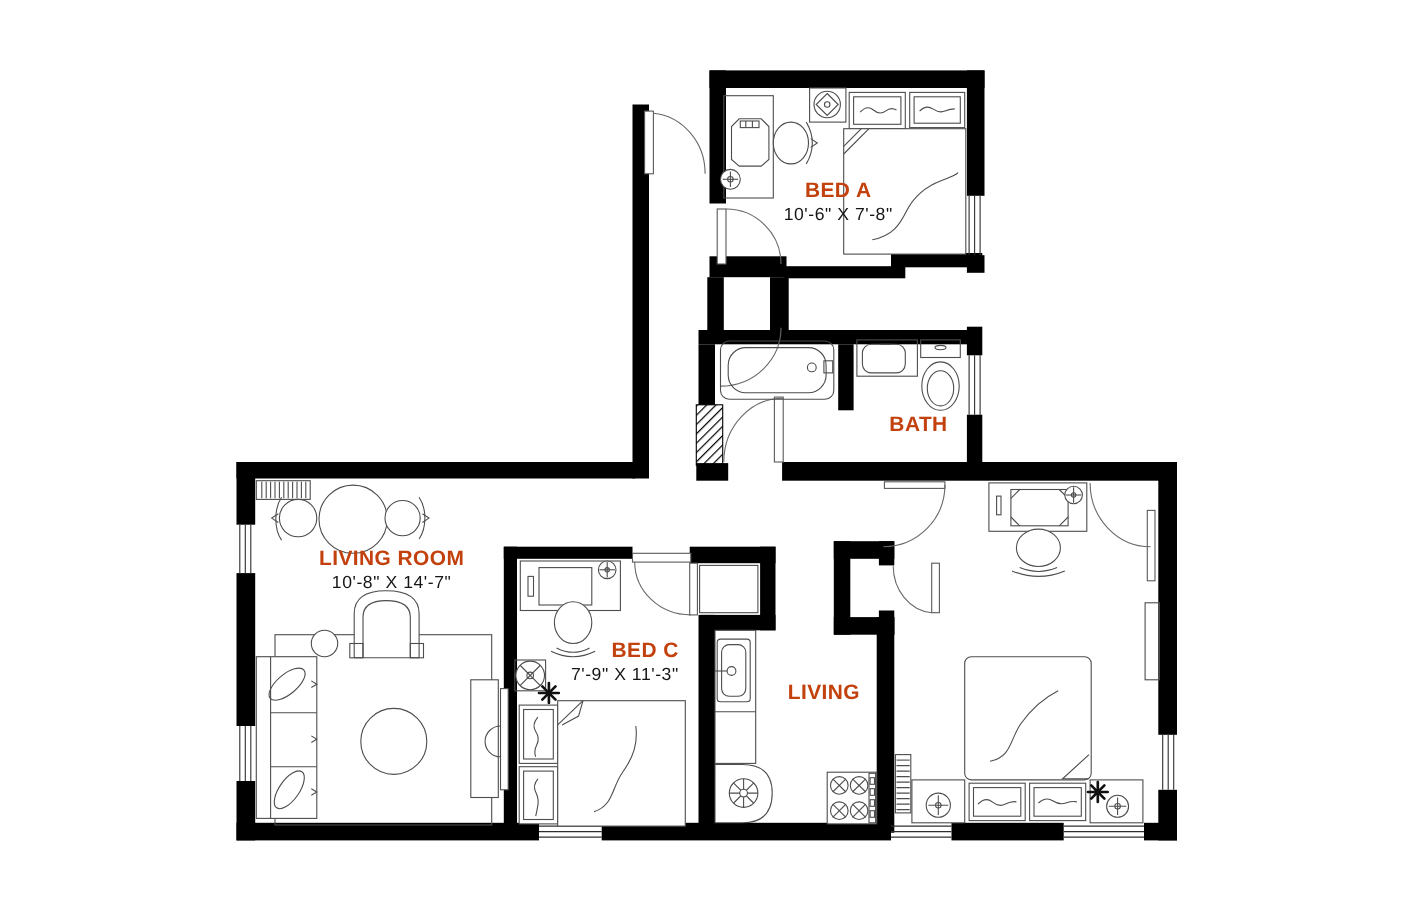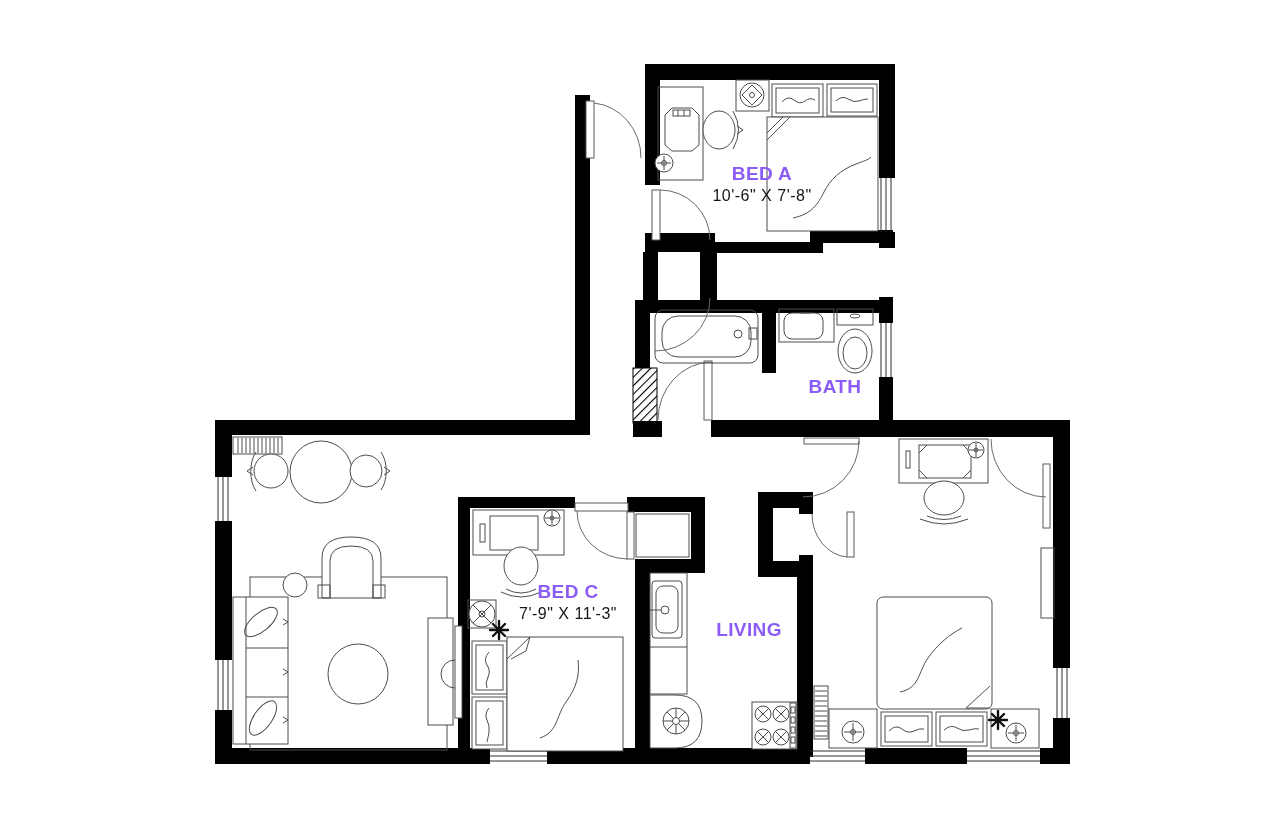--- a/index.html
+++ b/index.html
@@ -10,21 +10,21 @@
   .plan svg { position:absolute; left:0; top:0; }
   
   .w   { fill:#000; stroke:none; }
   .f   { fill:none; stroke:#4d4d4d; stroke-width:1; }
   .fw  { fill:#fff; stroke:#4d4d4d; stroke-width:1; }
   .d   { fill:none; stroke:#6a6a6a; stroke-width:1; }
   .dl  { fill:#fff; stroke:#5a5a5a; stroke-width:1; }
   .win { stroke:#2e2e2e; stroke-width:1; }
   .pl  { stroke:#101010; stroke-width:2.4; stroke-linecap:round; }
   .room-label { position:absolute; transform:translateX(-50%); text-align:center; white-space:nowrap; }
-  .room-name  { font-size:19px; font-weight:700; letter-spacing:.4px; color:#8b5cf6; }
+  .room-name  { font-size:19px; font-weight:700; letter-spacing:.4px; color:#c2410c; }
   .room-dims  { font-size:16px; font-weight:400; letter-spacing:.5px; color:#161616; margin-top:2px; }
 </style>
 </head>
 <body>
 
 <div class="plan">
 <svg width="1280" height="828" viewBox="0 0 1280 828">
   <defs>
     <pattern id="hatch" patternUnits="userSpaceOnUse" width="6" height="6" patternTransform="rotate(45)">
       <rect width="6" height="6" fill="#fff"></rect>
@@ -437,20 +437,24 @@
   </g>
 </svg>
 
   <div class="room-label" style="left:762px; top:163px;">
     <div class="room-name">BED A</div>
     <div class="room-dims">10'-6" X 7'-8"</div>
   </div>
   <div class="room-label" style="left:835px; top:376px;">
     <div class="room-name">BATH</div>
   </div>
-  <div class="room-label" style="left:568px; top:581px;">
+  <div class="room-label" style="left:356px; top:498px;">
+    <div class="room-name">LIVING ROOM</div>
+    <div class="room-dims">10'-8" X 14'-7"</div>
+  </div>
+  <div class="room-label" style="left:568px; top:581px;text-align:right;">
     <div class="room-name">BED C</div>
     <div class="room-dims">7'-9" X 11'-3"</div>
   </div>
   <div class="room-label" style="left:749px; top:619px;">
     <div class="room-name">LIVING</div>
   </div>
 </div>
 
 </body></html>

